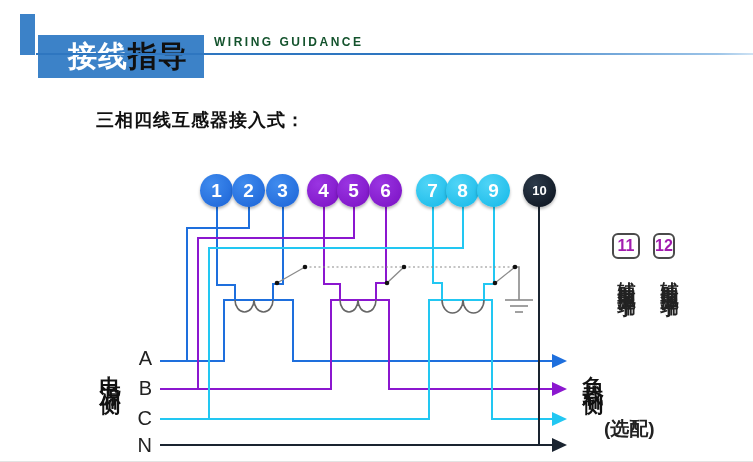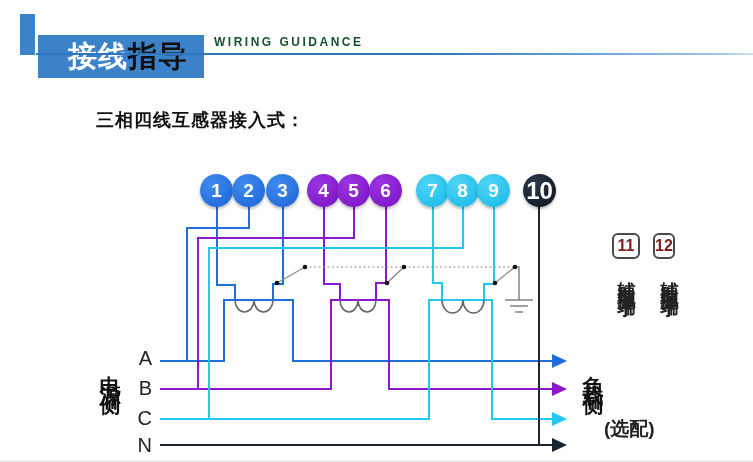--- a/index.html
+++ b/index.html
@@ -27,26 +27,26 @@
   
   .terminal {
     position:absolute; top:174px; width:33px; height:33px; border-radius:50%;
     color:#fff; font-size:19px; font-weight:bold;
     display:flex; align-items:center; justify-content:center;
     box-shadow:0 2px 3px rgba(0,0,0,.28); line-height:1;
   }
   .tg-a { background:radial-gradient(circle at 35% 30%, #3f8bee, #1b63d6); }
   .tg-b { background:radial-gradient(circle at 35% 30%, #9a35e2, #7a10c2); }
   .tg-c { background:radial-gradient(circle at 35% 30%, #4fd4f6, #14b8e8); }
-  .tg-n { background:radial-gradient(circle at 35% 30%, #2c3a4a, #0a111c); font-size:24px; }
+  .tg-n { background:radial-gradient(circle at 35% 30%, #2c3a4a, #0a111c); font-size:13px; }
   
   .aux-box {
     position:absolute; top:233px; height:26px; box-sizing:border-box;
     border:2px solid #4a4a4a; border-radius:6px; background:#fff;
-    color:#7f1d1d; font-size:16px; font-weight:bold;
+    color:#a21caf; font-size:16px; font-weight:bold;
     display:flex; align-items:center; justify-content:center;
   }
   .vcap {
     position:absolute; top:266px; writing-mode:vertical-rl; text-orientation:upright;
     font-size:18px; font-weight:600; color:#222; letter-spacing:4px; line-height:1.2;
   }
   .opt-note { position:absolute; left:604px; top:416px; font-size:19px; font-weight:700; color:#222; }
   
   .side-label {
     position:absolute; writing-mode:vertical-rl; text-orientation:upright;

